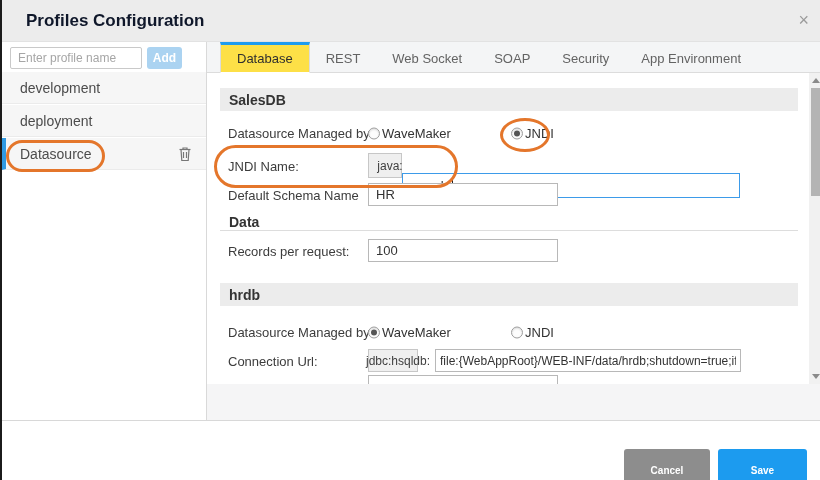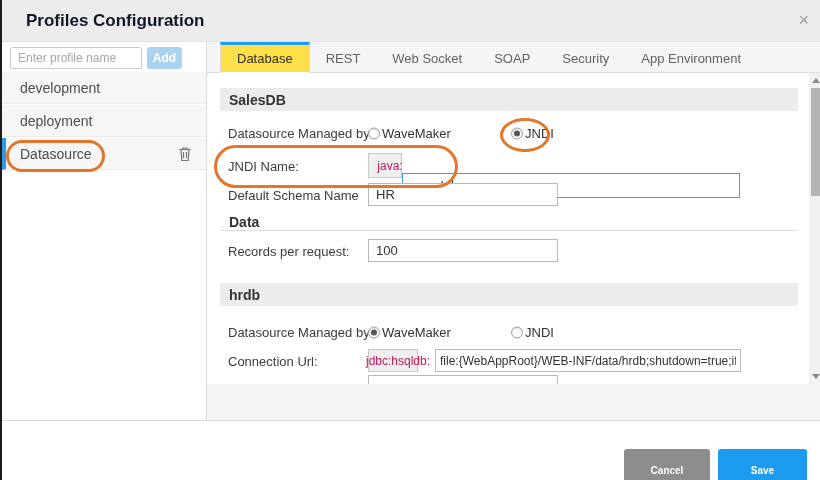--- a/index.html
+++ b/index.html
@@ -90,21 +90,21 @@
   }
   .radio.checked .rdot::after { content:""; width:6px; height:6px; border-radius:50%; background:#555; }
   .radio span.rlbl { font-size:13px; color:#333; }
   .tfield {
     position:absolute; top:0; height:23px; border:1px solid #b8b8b8;
     font-size:13px; color:#333; padding:0 7px; font-family:inherit;
     background:#fff; outline:none;
   }
   .prefix {
     position:absolute; top:0; height:23px; background:#efefef;
-    border:1px solid #c7c7c7; color:#be185d; font-size:12px;
+    border:1px solid #c7c7c7; color:#404040; font-size:12px;
     display:flex; align-items:center; justify-content:center;padding-left:10px;
   }
   .focusfield {
     position:absolute; top:0; height:25px; border:1px solid #3d9be9;
     background:#fff; display:flex; align-items:center; padding:0 6px;
     font-size:13px; color:#333;margin-top:20px;
   }
   .focusfield .caret { display:inline-block; width:0; height:14px; border-left:1px solid #222; margin-left:1px; }
   
   .sbar { position:absolute; left:807px; top:73px; width:13px; height:311px; background:#f1f1f1; }

